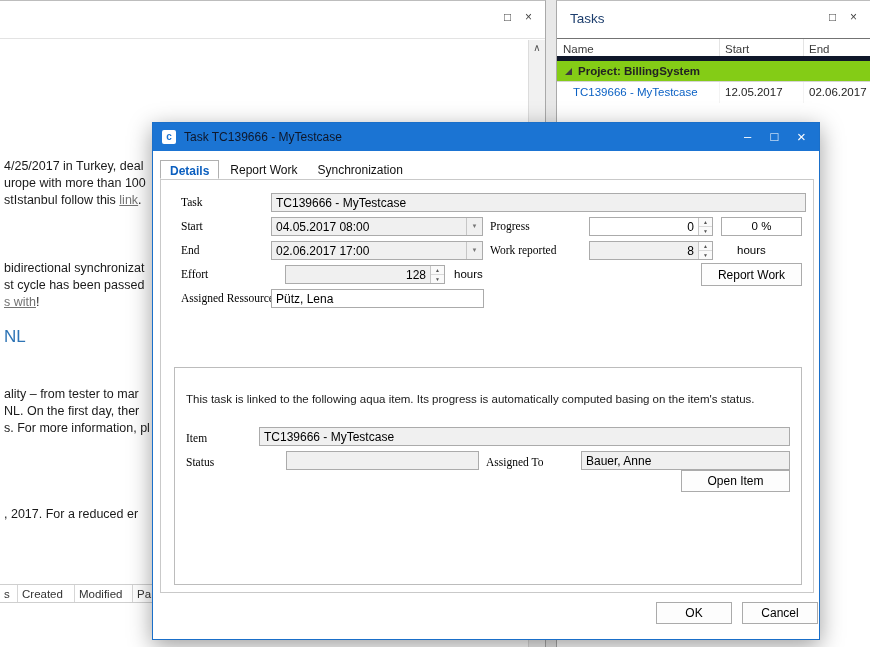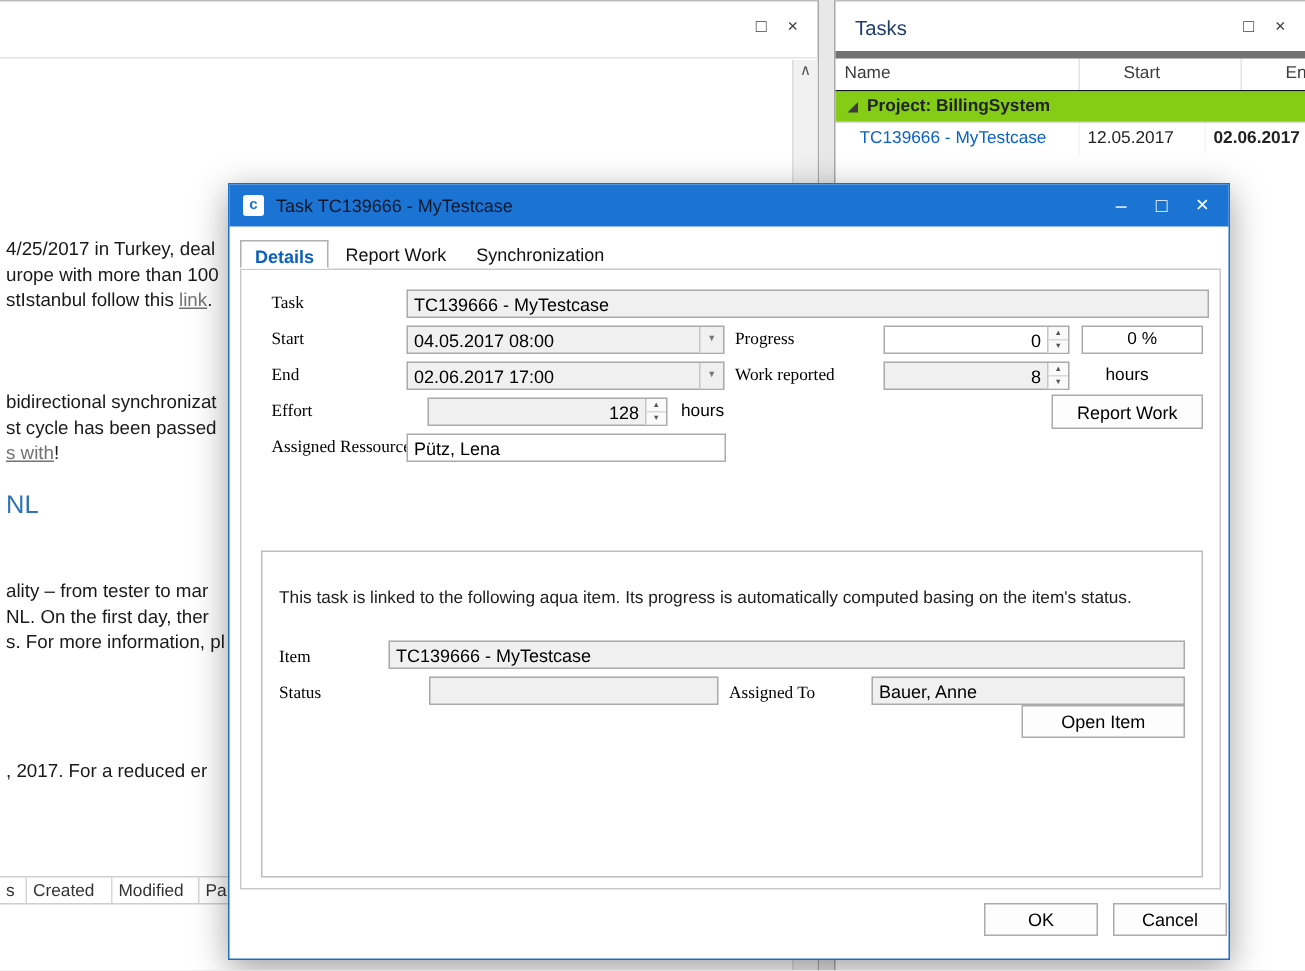--- a/index.html
+++ b/index.html
@@ -20,34 +20,34 @@
     font-size:11.5px; color:#333; background:#fff; }
   .lw-th { padding:3px 4px 0 4px; border-right:1px solid #d6d6d6; overflow:hidden; white-space:nowrap; }
   .lw-th-last { border-right:none; flex:1; }
   .lw-scrollbar { position:absolute; top:39px; right:0; bottom:0; width:17px;
     background:#f1f1f1; border-left:1px solid #dcdcdc; }
   .scroll-up { height:18px; text-align:center; font-size:10px; line-height:16px; color:#555; }
 
   
   .tasks-panel { position:absolute; left:556px; top:0; width:314px; height:647px;
     background:#fff; border-top:1px solid #bdbdbd; border-left:1px solid #a9a9a9; }
-  .tp-titlebar { position:relative; height:38px; border-bottom:5px solid #737373; }
+  .tp-titlebar { position:relative; height:38px; border-bottom:1px solid #737373; }
   .tp-title { position:absolute; left:13px; top:10px; font-size:13.5px; color:#1d3e6d; }
-  .tp-header { display:flex; height:22px; border-bottom:1px solid #0f172a; font-size:11.5px; color:#3c3c3c;gap:24px; }
+  .tp-header { display:flex; height:22px; border-bottom:5px solid #0f172a; font-size:11.5px; color:#3c3c3c; }
   .tp-col-name { width:163px; padding:4px 0 0 6px; border-right:1px solid #e4e4e4; overflow:hidden; white-space:nowrap; }
   .tp-col-start { width:84px; padding:4px 0 0 5px; border-right:1px solid #e4e4e4; overflow:hidden; white-space:nowrap; }
   .tp-col-end { flex:1; padding:4px 0 0 5px; overflow:hidden; white-space:nowrap; }
   .tp-group { height:21px; background:#84cc16; border-bottom:1px solid #d5d5d5;
     display:flex; align-items:center; padding-left:8px; gap:6px;
     font-size:11.5px; font-weight:bold; color:#222; }
   .tp-group-triangle { width:0; height:0; border-bottom:7px solid #3c3c3c; border-left:7px solid transparent; }
   .tp-row { display:flex; height:21px; font-size:11.5px; color:#222; }
   .tp-row .tp-cell-name { width:163px; padding:4px 0 0 16px; border-right:1px solid #f3f3f3; overflow:hidden; white-space:nowrap; }
   .tp-row .tp-cell-start { width:84px; padding:4px 0 0 5px; border-right:1px solid #f3f3f3; }
-  .tp-row .tp-cell-end { flex:1; padding:4px 0 0 5px;font-weight:bold; }
+  .tp-row .tp-cell-end { flex:1; padding:4px 0 0 5px; }
   .tp-link { color:#0b61c4; text-decoration:none; }
 
   
   .dialog { position:absolute; left:152px; top:122px; width:668px; height:518px;
     background:#fff; border:1px solid #1a6fc9; box-shadow:0 6px 22px rgba(0,0,0,.38); z-index:5; }
   .dlg-titlebar { position:absolute; left:0; top:0; right:0; height:28px; background:#1b74d3; }
   .dlg-icon { position:absolute; left:9px; top:7px; width:14px; height:14px; background:#fff;
     color:#1b74d3; font-size:10px; font-weight:bold; text-align:center; line-height:14px; border-radius:2px; }
   .dlg-title { position:absolute; left:31px; top:7px; font-size:12px; color:#0f172a; white-space:nowrap; }
   .dlg-controls { position:absolute; right:4px; top:0; height:28px; display:flex; }

